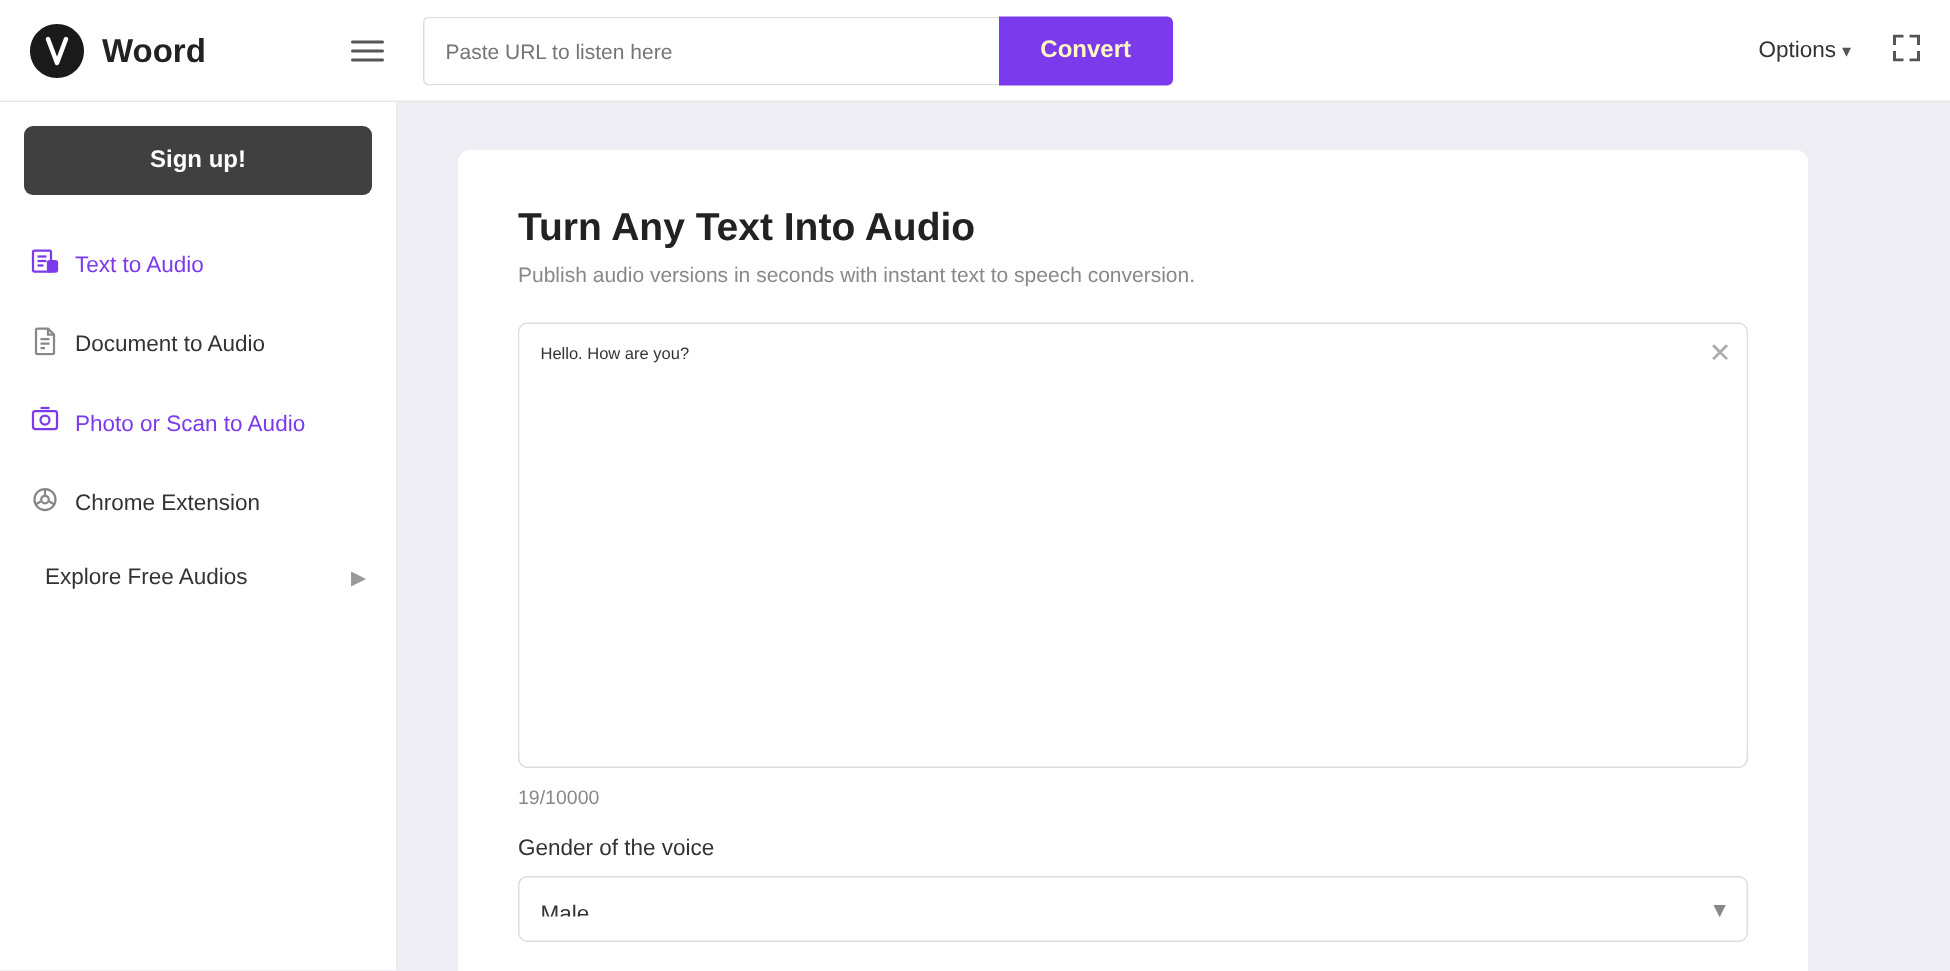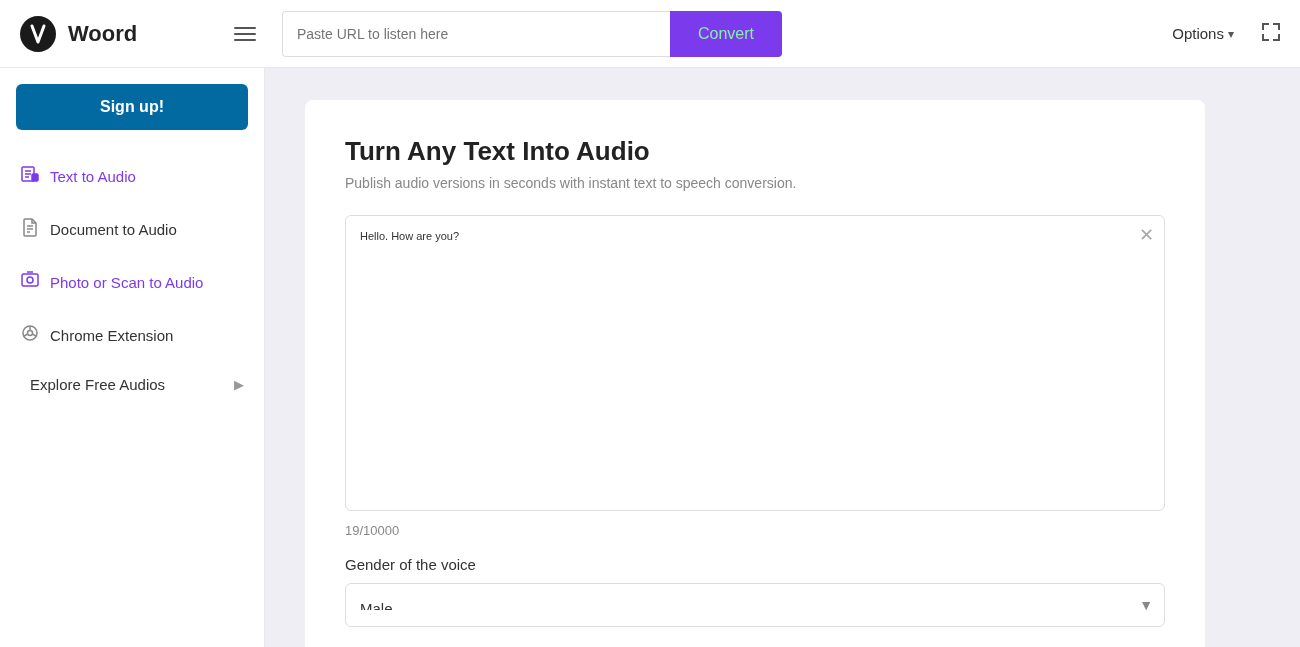--- a/index.html
+++ b/index.html
@@ -61,26 +61,26 @@
       border-right: none;
       border-radius: 4px 0 0 4px;
       padding: 0 14px;
       font-size: 14px;
       color: #999;
       outline: none;
     }
     .convert-btn {
       height: 46px;
       background: #7c3aed;
-      color: #86efac;
+      color: #fef9c3;
       border: none;
       border-radius: 0 4px 4px 0;
       padding: 0 28px;
       font-size: 16px;
-      font-weight: 400;
+      font-weight: 700;
       cursor: pointer;
     }
     .header-right {
       margin-left: auto;
       display: flex;
       align-items: center;
       gap: 24px;
       justify-content: flex-end;
     }
     .options-btn {
@@ -121,21 +121,21 @@
       width: 265px;
       background: #fff;
       border-right: 1px solid #e8e8e8;
       display: flex;
       flex-direction: column;
       padding: 16px 0;
       flex-shrink: 0;
     }
     .signup-btn {
       margin: 0 16px 20px 16px;
-      background: #0369a1;
+      background: #404040;
       color: #fff;
       border: none;
       border-radius: 6px;
       padding: 14px;
       font-size: 16px;
       font-weight: 600;
       cursor: pointer;
       text-align: center;
     }
     .sidebar-item {

